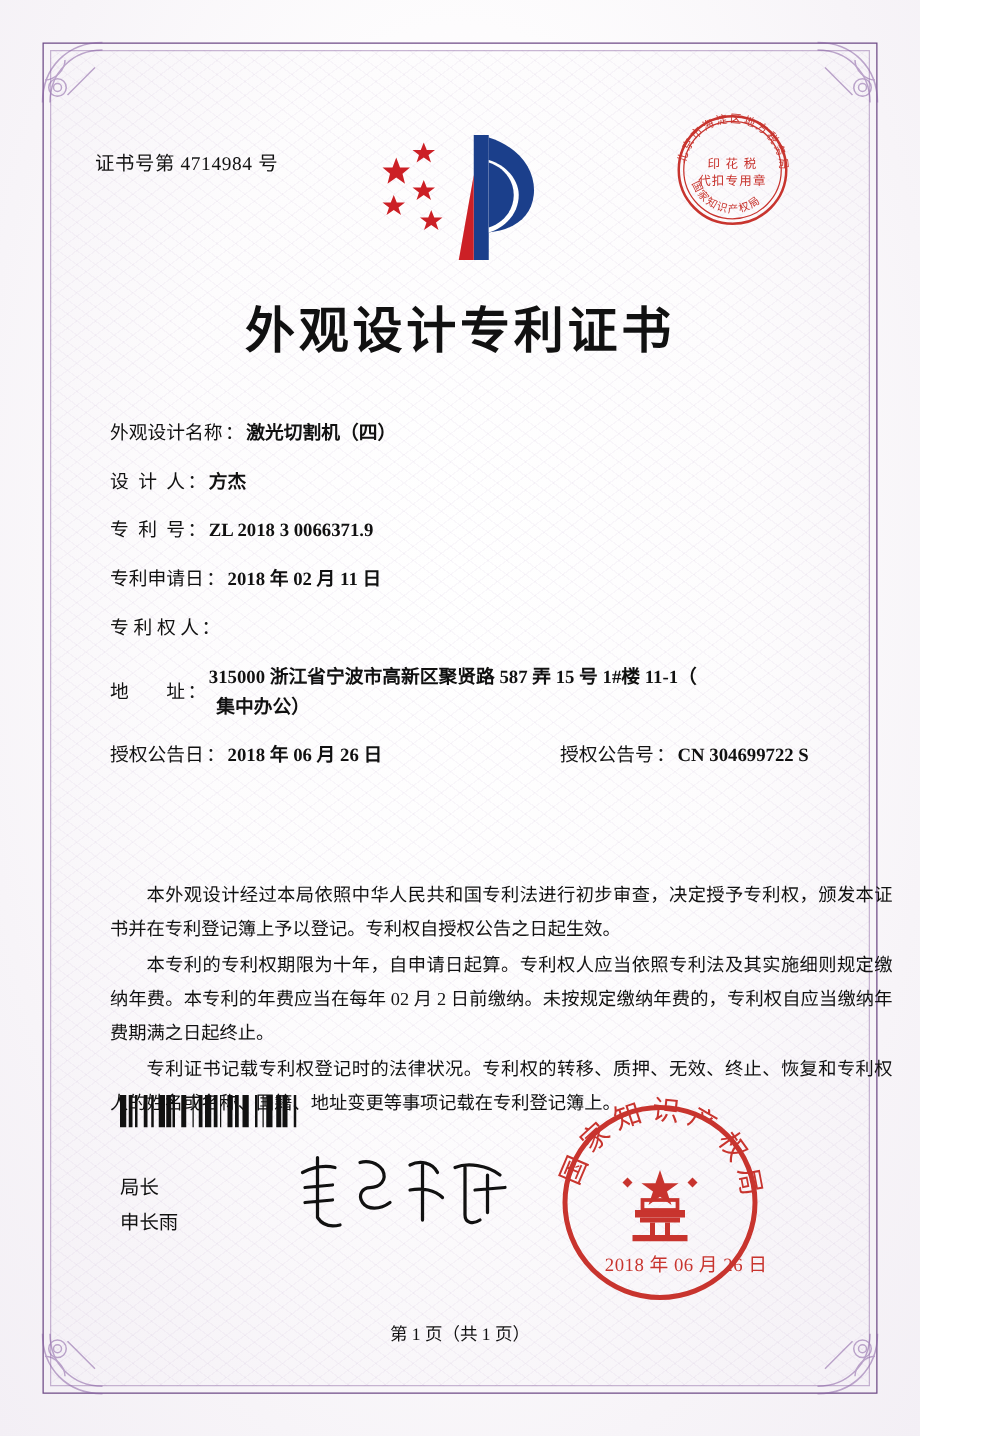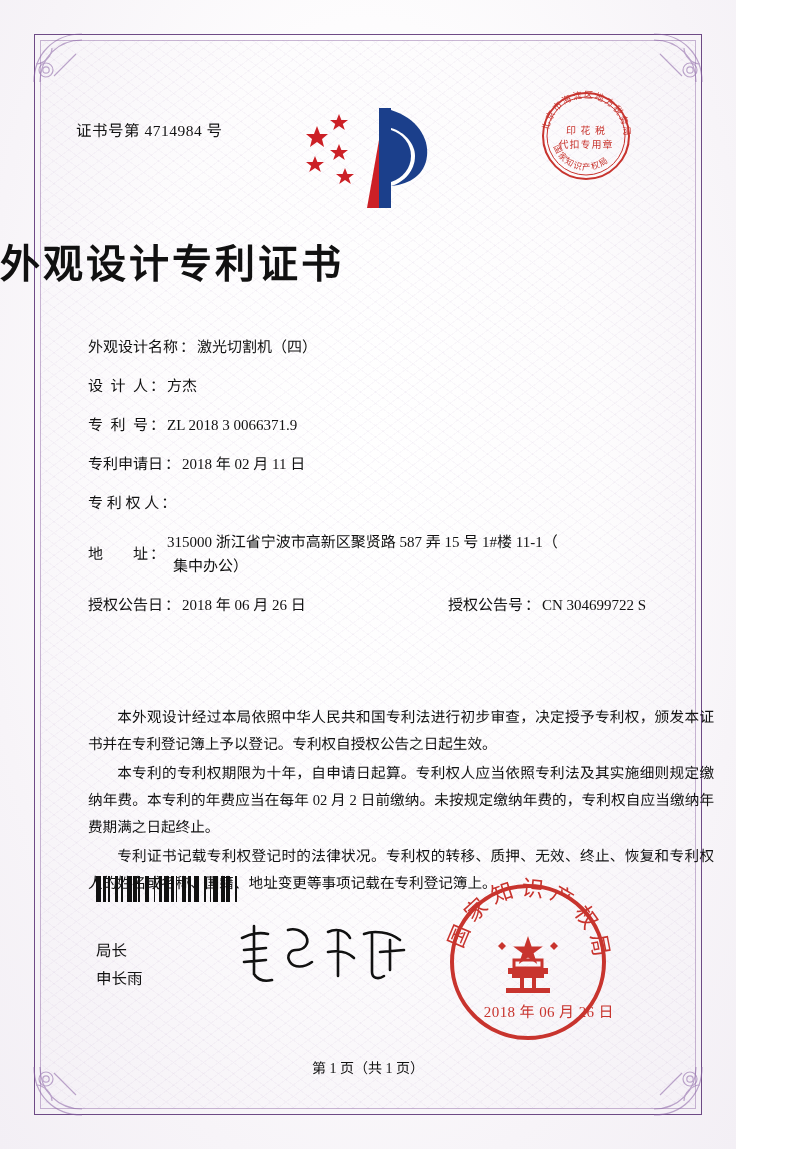--- a/index.html
+++ b/index.html
@@ -53,40 +53,40 @@
   }
   .logo{
     position:absolute;left:50%;top:104px;transform:translateX(-50%);
     width:150px;height:108px;
   }
   .stamp-top{
     position:absolute;right:96px;top:82px;width:108px;height:108px;
   }
   .title{
     position:absolute;left:0;right:0;top:232px;
-    text-align:left;
+    text-align:center;
     font-size:40px;font-weight:bold;letter-spacing:3px;
     color:#111;
     font-family:"Liberation Serif","DejaVu Serif",serif;
   }
 
   
   .fields{
     position:absolute;left:88px;top:340px;width:630px;
     font-size:15px;line-height:1;
   }
   .field{
     display:flex;align-items:center;
     margin-bottom:24px;
   }
   .f-label{
     flex:0 0 auto;white-space:pre;color:#111;
   }
   .f-colon{flex:0 0 auto;padding:0 2px;}
-  .f-value{flex:1 1 auto;color:#111;}
+  .f-value{flex:1 1 auto;color:#111;font-weight:bold;}
   .f-value .cont{display:block;margin-top:9px;margin-left:6px;}
 
   .row-two{
     display:flex;align-items:flex-start;margin-bottom:10px;
   }
   .row-two .left{flex:0 0 360px;display:flex;}
   .row-two .right{flex:1 1 auto;display:flex;}
 
   
   .paras{

